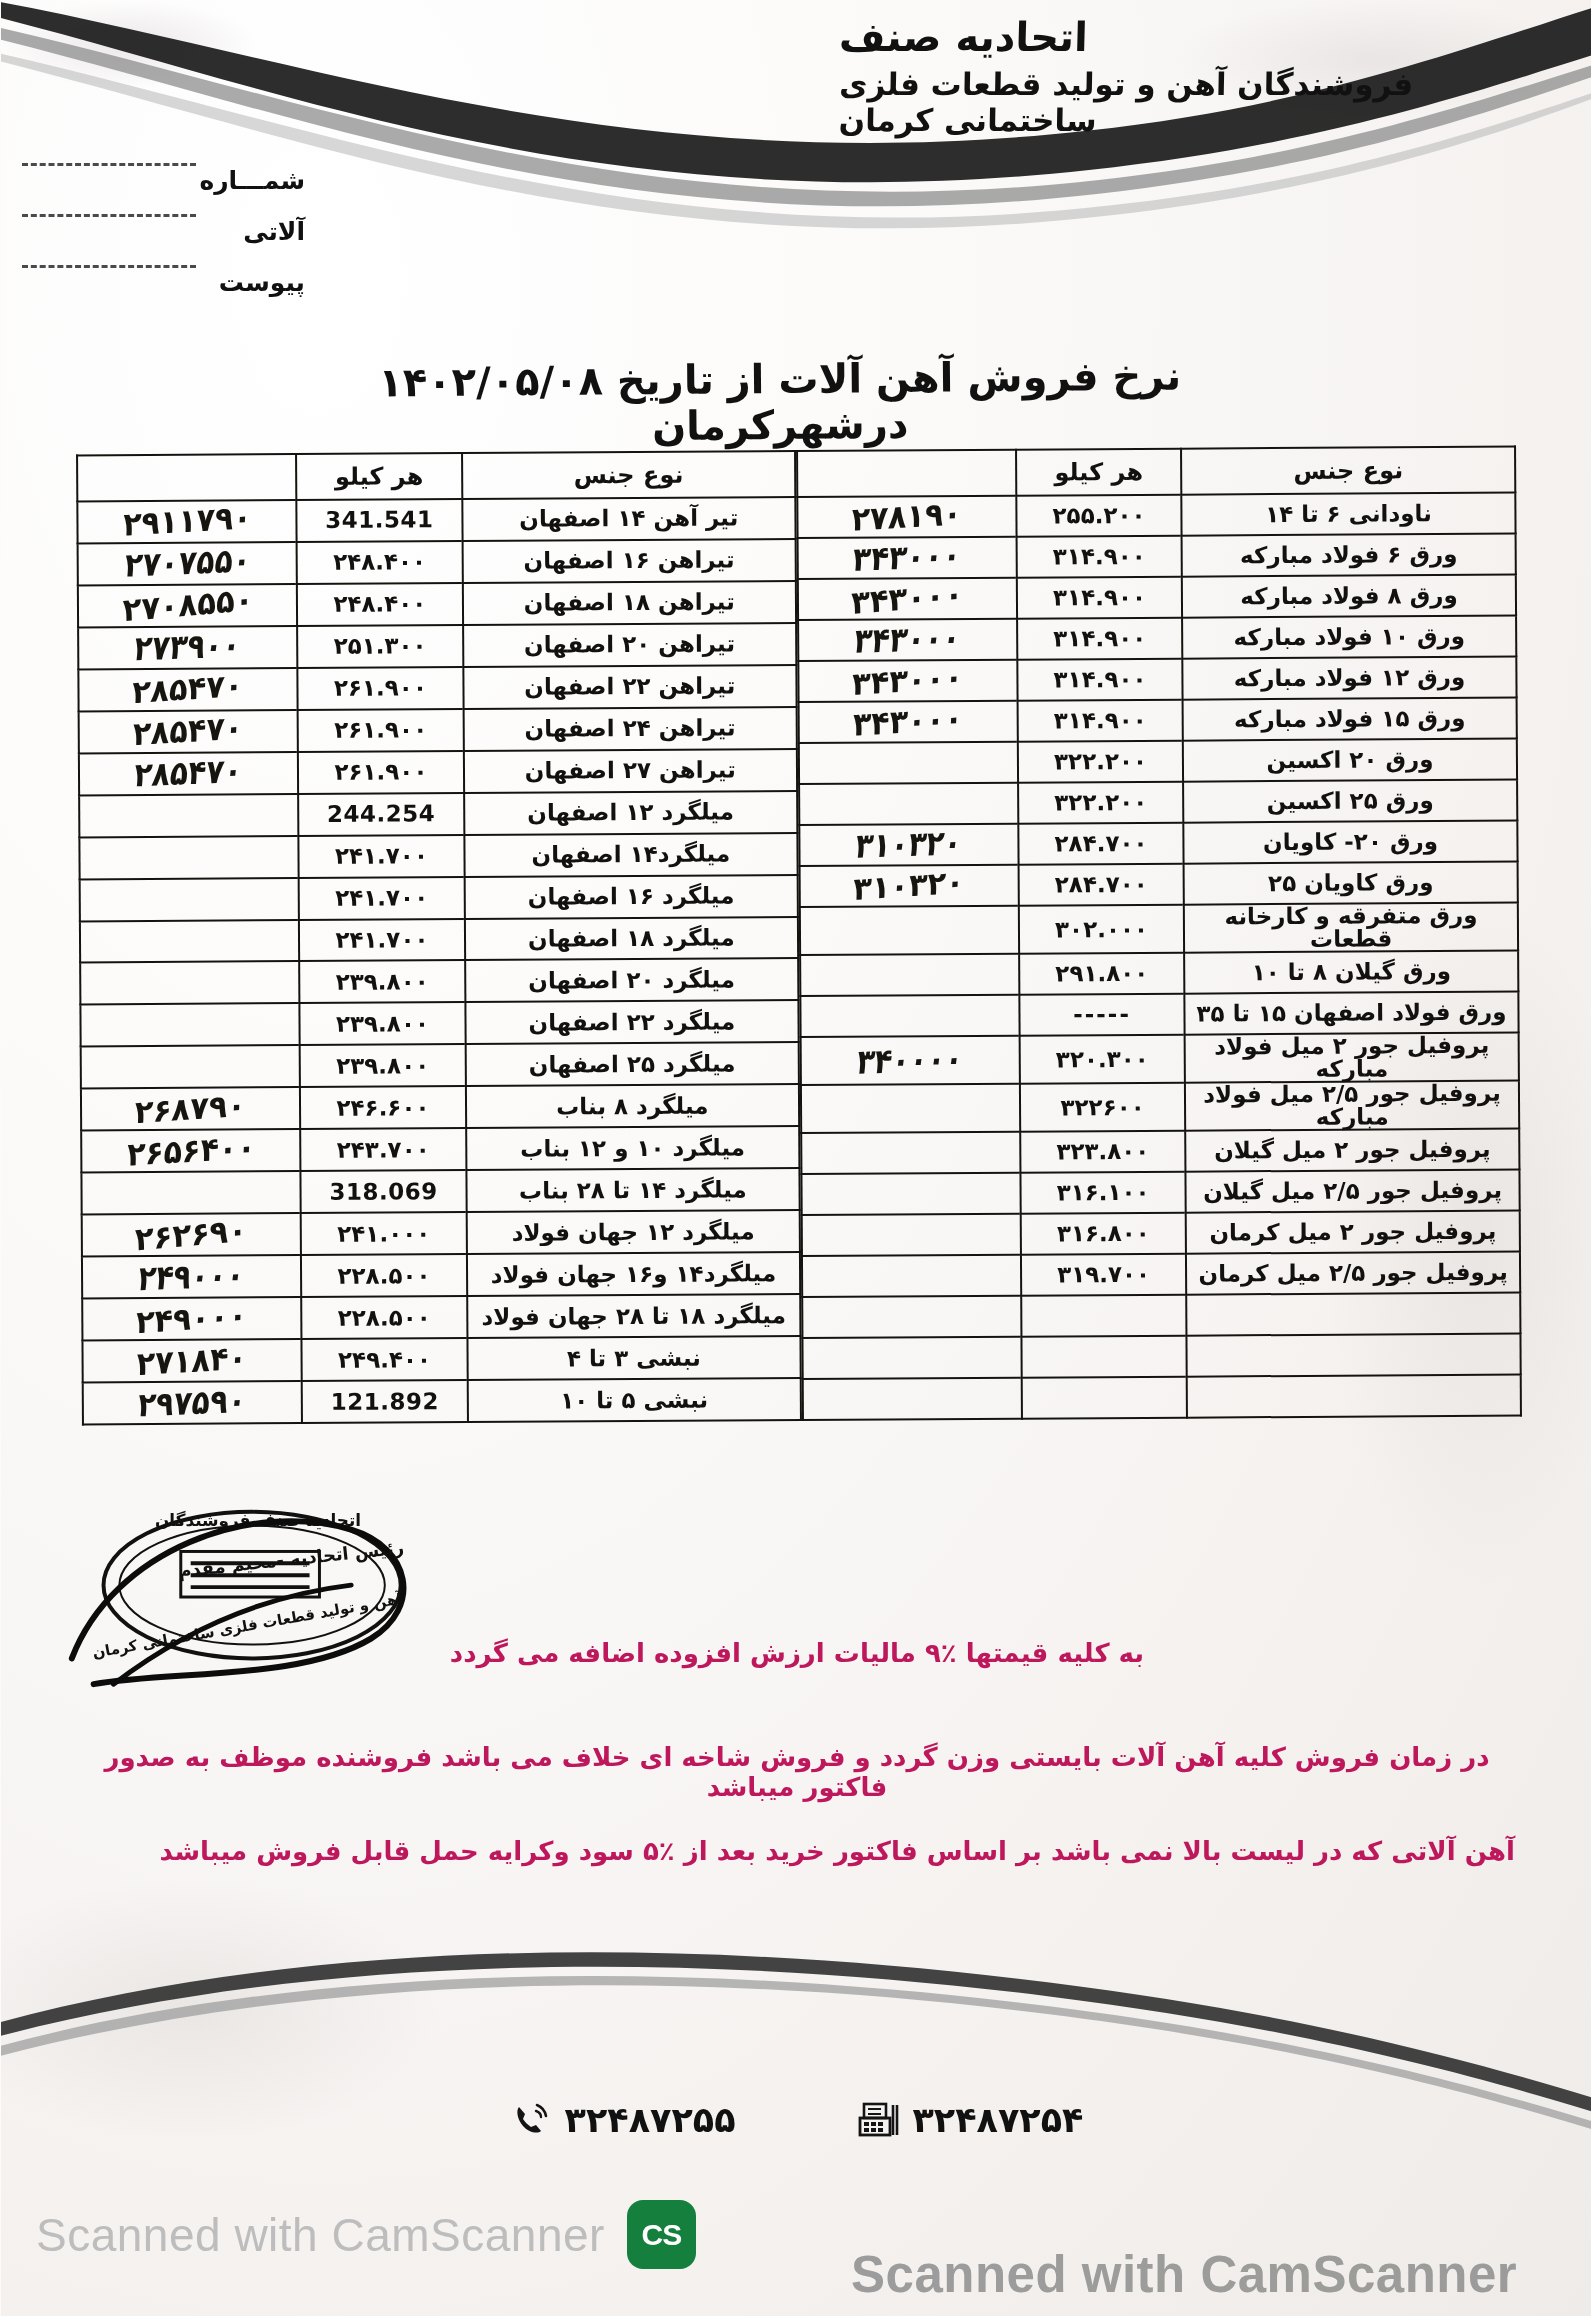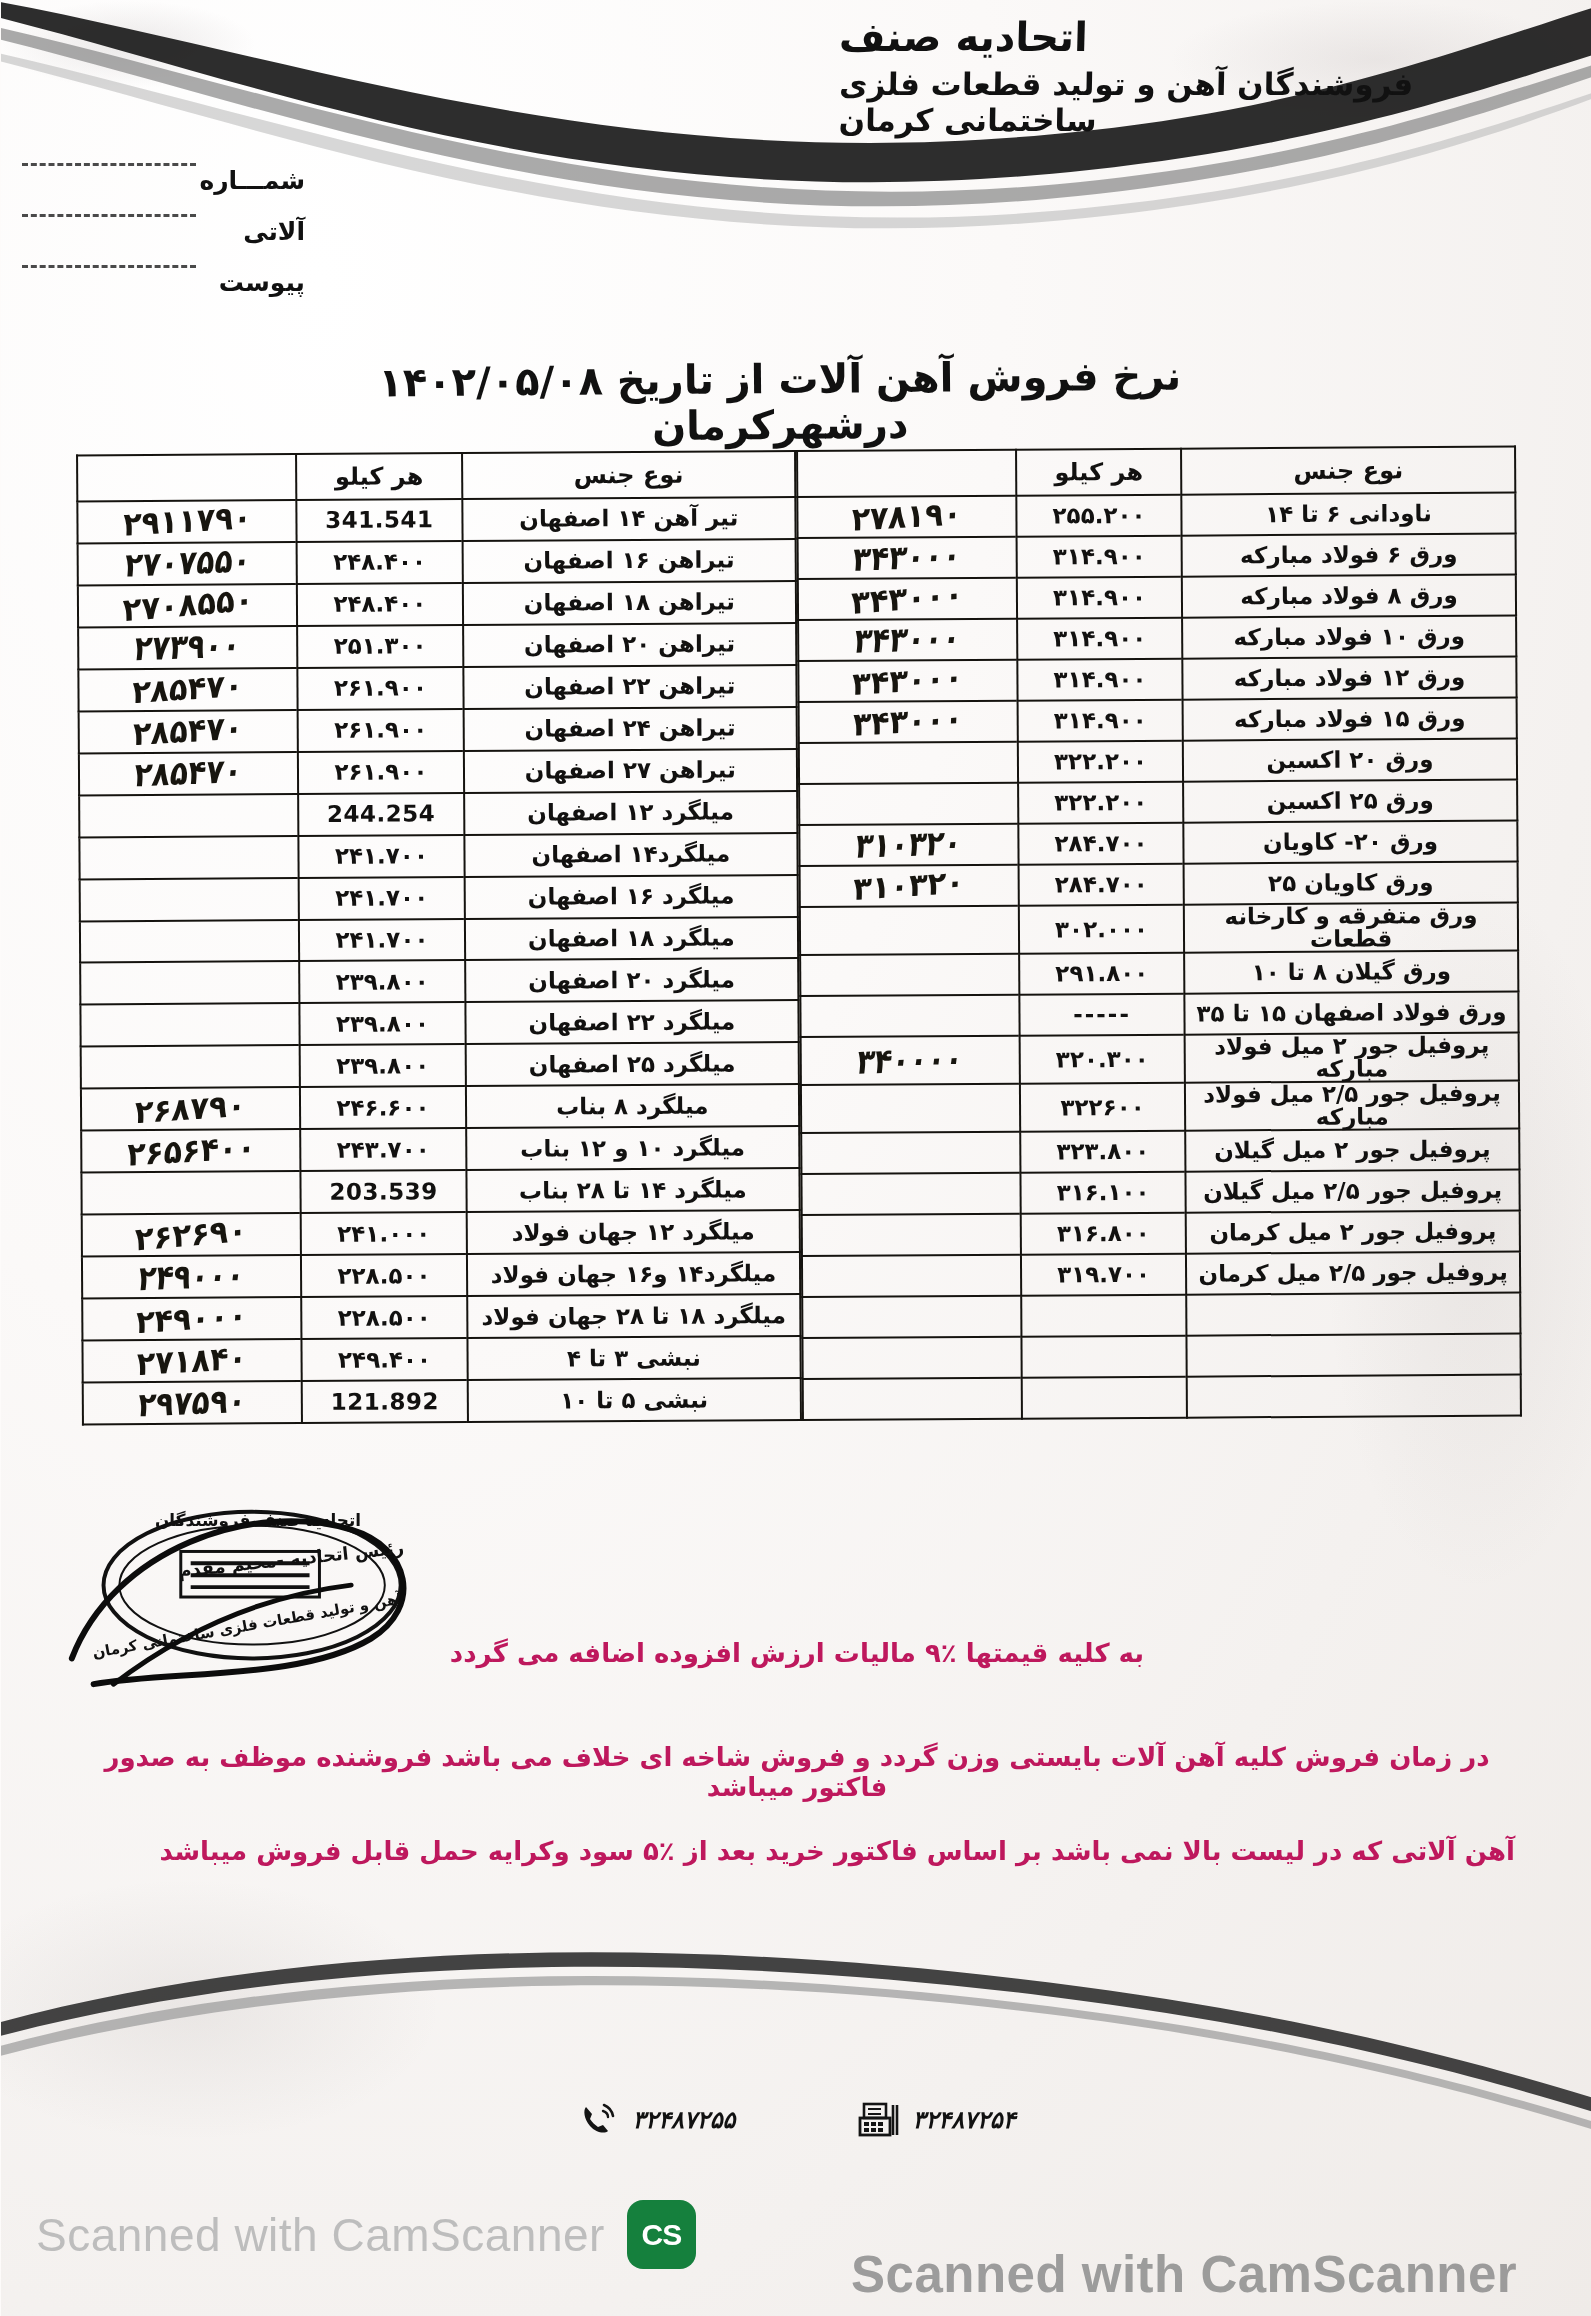--- a/index.html
+++ b/index.html
@@ -109,21 +109,21 @@
   #note3{top:1836px;text-align:right;}
 
   
   #bottom-swoosh{position:absolute;left:0;bottom:158px;width:1592px;height:228px;}
   #contacts{
     position:absolute;left:0;right:0;top:2099px;
     display:flex;flex-direction:row;justify-content:center;gap:119px;
     direction:ltr;
   }
   .contact{display:flex;align-items:center;gap:14px;}
-  .contact .num{font-size:24px;font-weight:bold;color:#111;letter-spacing:2px;font-style:italic;}
+  .contact .num{font-size:35px;font-weight:bold;color:#111;letter-spacing:2px;}
 
   
   #cs-watermark{
     position:absolute;left:36px;top:2200px;
     display:flex;align-items:center;gap:22px;
   }
   #cs-logo{
     width:69px;height:69px;border-radius:16px;
     background:#15803d;display:flex;align-items:center;justify-content:center;
     color:#fff;font-size:30px;font-weight:bold;letter-spacing:-1px;
@@ -263,21 +263,21 @@
           <td class="c-price">۲۴۶.۶۰۰</td>
           <td class="c-hand"><span class="hand s5">۲۶۸۷۹۰</span></td>
         </tr>
         <tr>
           <td class="c-name">میلگرد ۱۰ و ۱۲ بناب</td>
           <td class="c-price">۲۴۳.۷۰۰</td>
           <td class="c-hand"><span class="hand s1">۲۶۵۶۴۰۰</span></td>
         </tr>
         <tr>
           <td class="c-name">میلگرد ۱۴ تا ۲۸ بناب</td>
-          <td class="c-price">203.539</td>
+          <td class="c-price">318.069</td>
           <td class="c-hand"></td>
         </tr>
         <tr>
           <td class="c-name">میلگرد ۱۲ جهان فولاد</td>
           <td class="c-price">۲۴۱.۰۰۰</td>
           <td class="c-hand"><span class="hand s3">۲۶۲۶۹۰</span></td>
         </tr>
         <tr>
           <td class="c-name">میلگرد۱۴ و۱۶ جهان فولاد</td>
           <td class="c-price">۲۲۸.۵۰۰</td>

